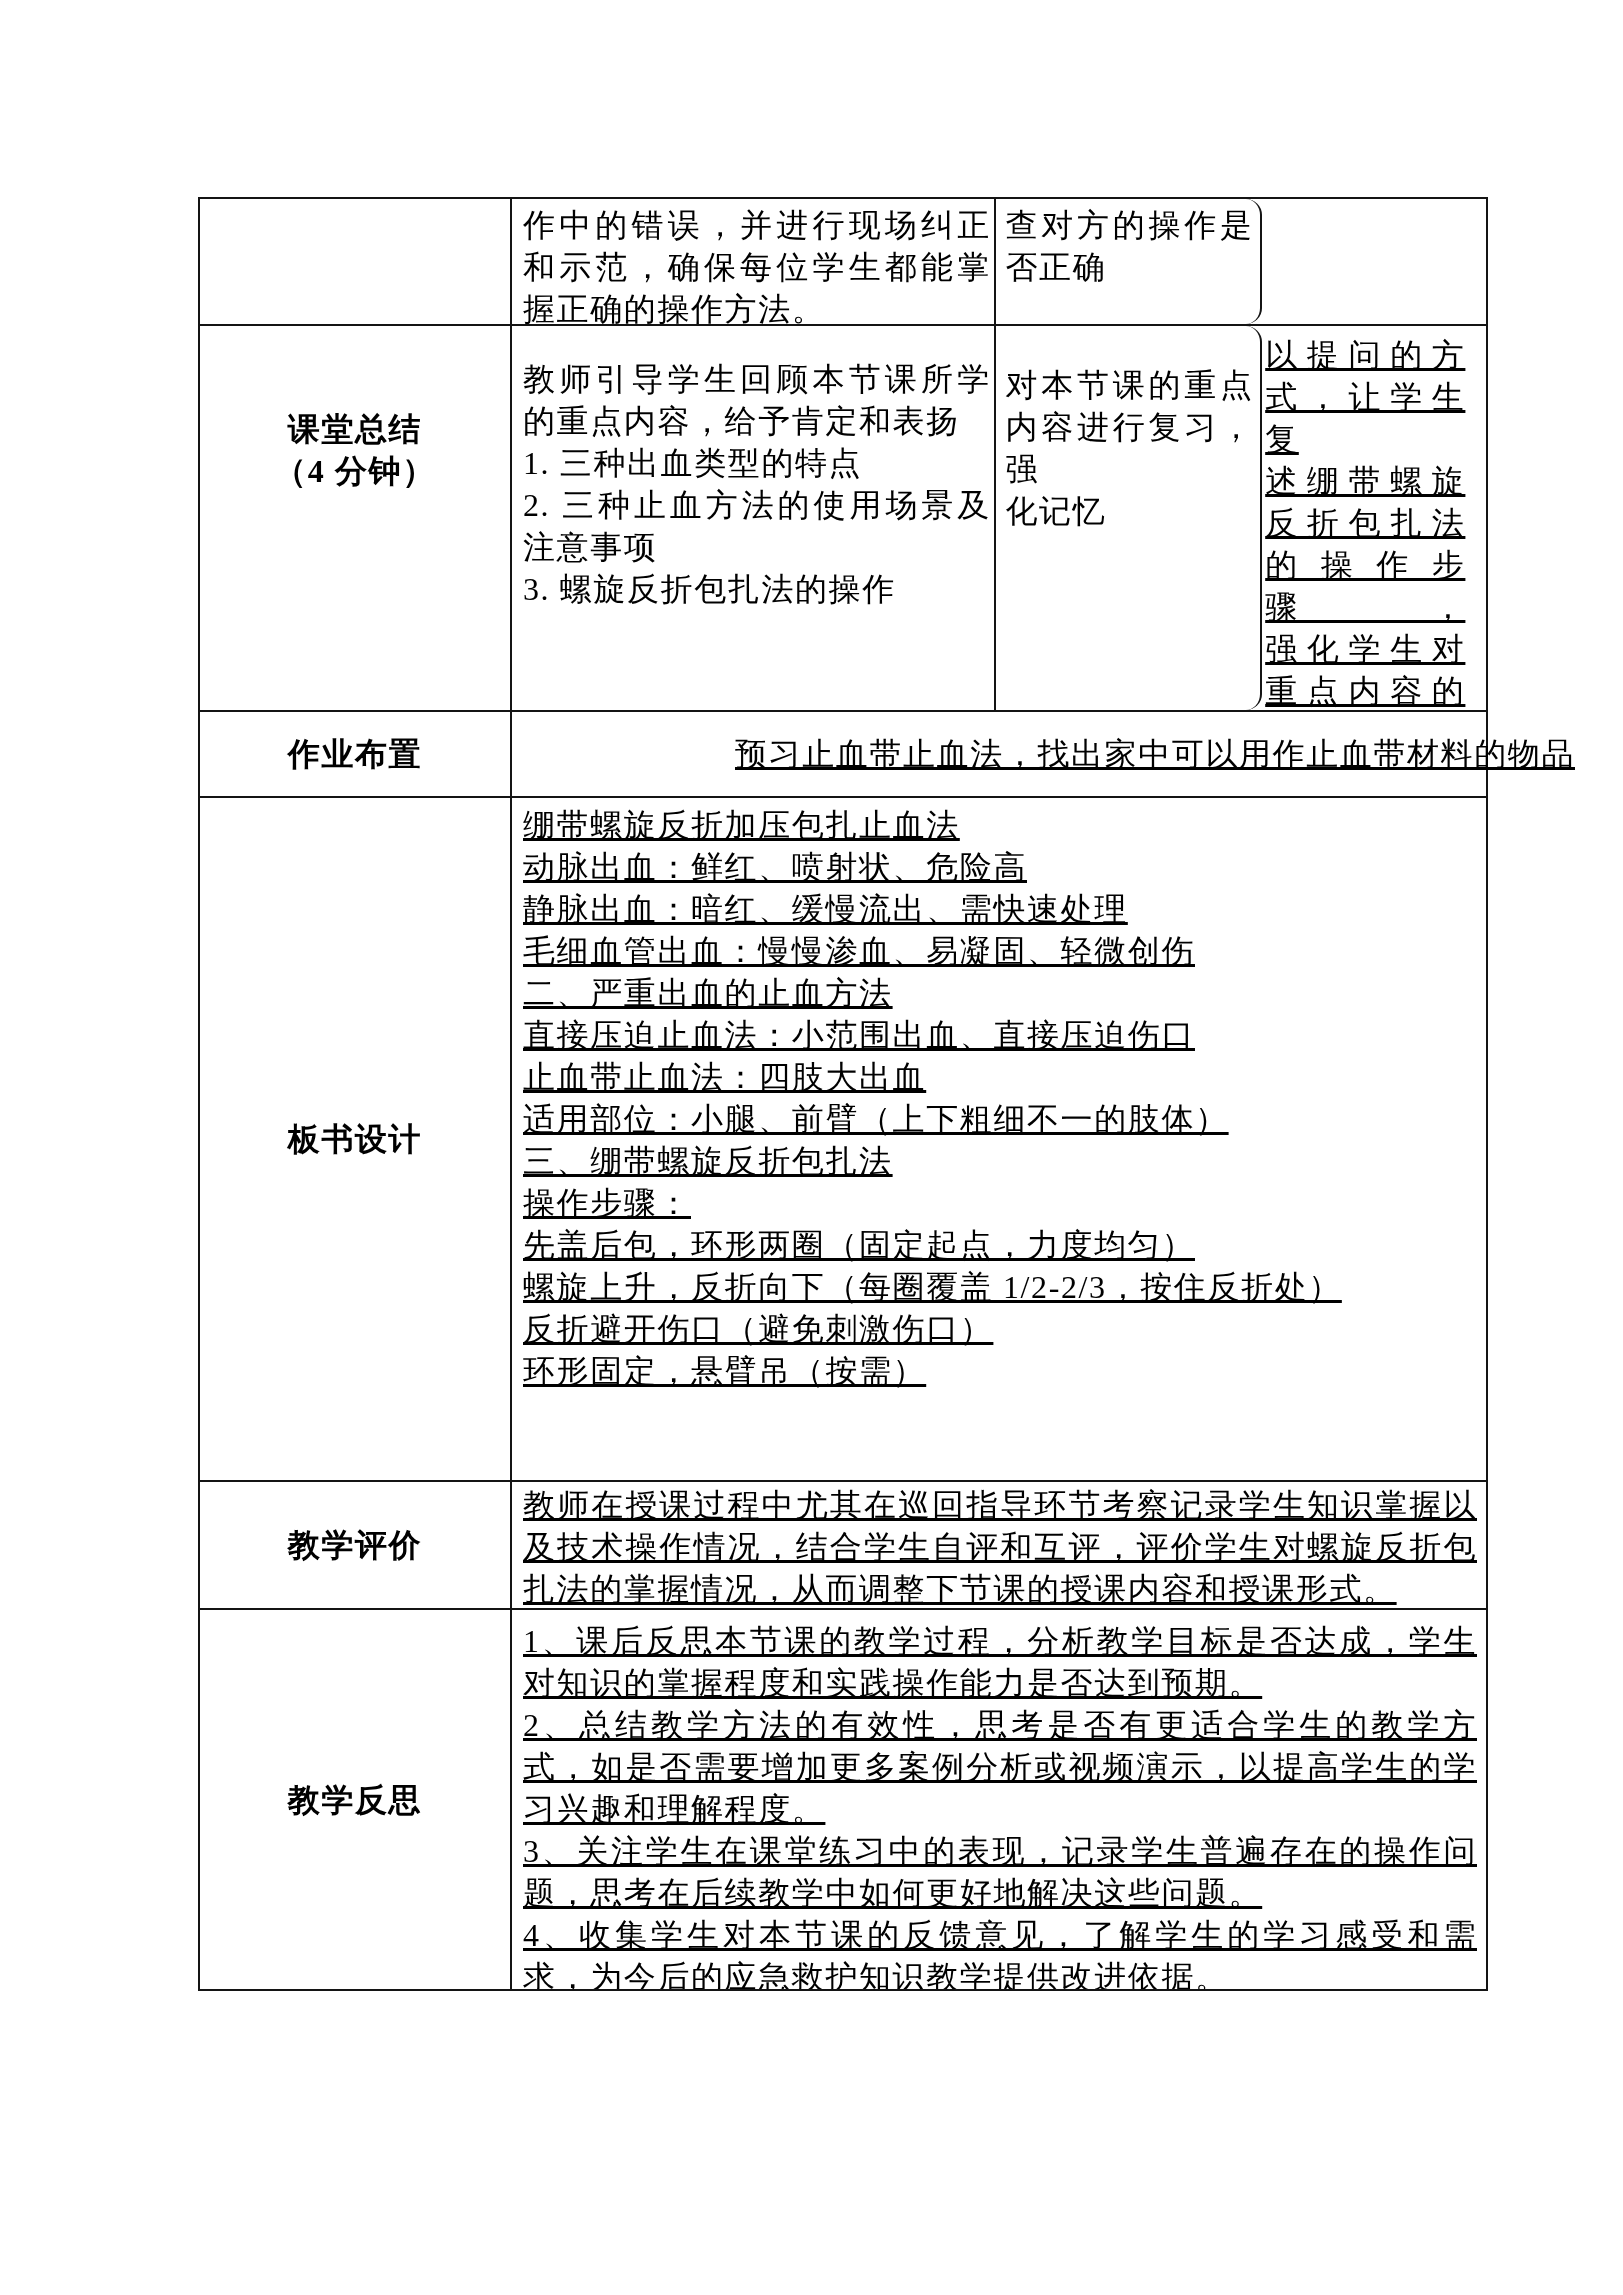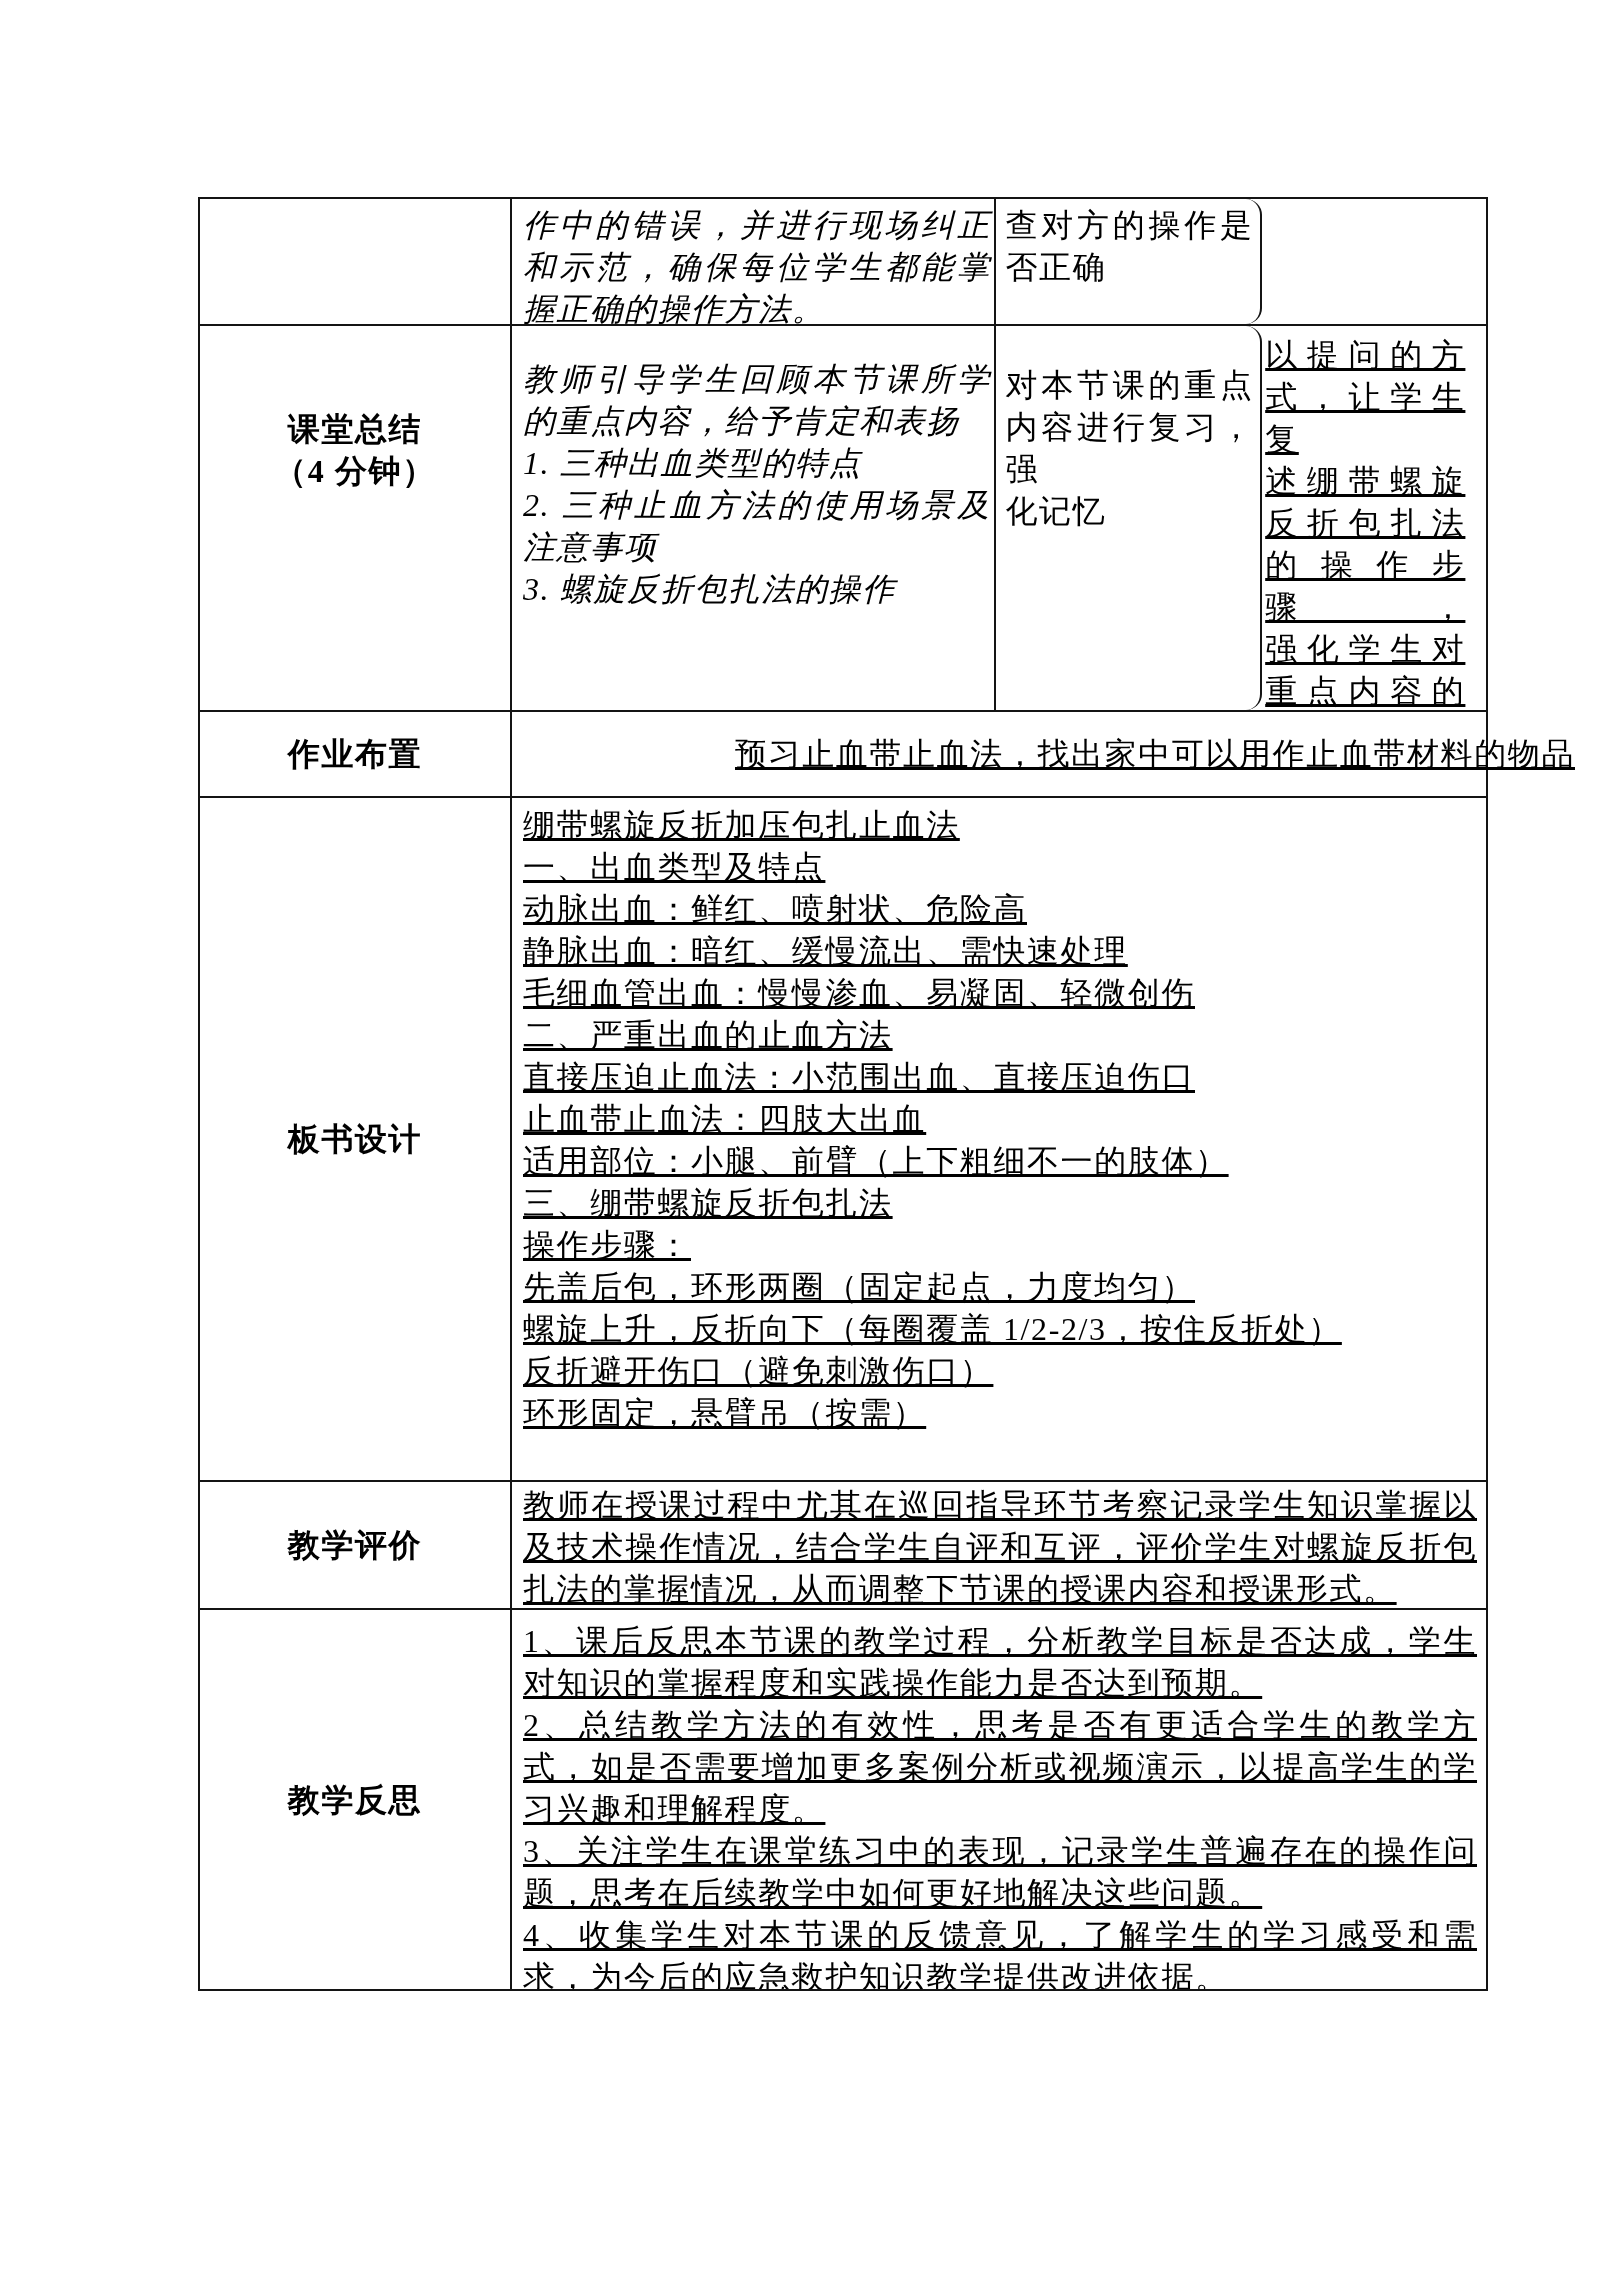--- a/index.html
+++ b/index.html
@@ -16,21 +16,21 @@
     border:2.4px solid #141414;
     box-sizing:border-box;
     display:flex;flex-direction:column;
     font-size:32px;line-height:42px;letter-spacing:1.6px;
   }
   .trow{display:flex;flex-direction:row;border-bottom:2.4px solid #141414;box-sizing:border-box;}
   .trow:last-child{border-bottom:none;}
   .cell{border-right:2.4px solid #141414;box-sizing:border-box;overflow:hidden;}
   .cell:last-child{border-right:none;text-decoration:underline;}
   .c1{width:312px;flex:none;display:flex;align-items:center;justify-content:center;text-align:center;}
-  .c2{width:484px;flex:none;font-style:italic;}
+  .c2{width:484px;flex:none;}
   .c3{width:266px;flex:none;border-radius:16px;}
   .c4{width:205px;flex:none;}
   .cmerge{width:973px;flex:none;}
   .r1{height:127px;flex:none;}
   .r2{height:386px;flex:none;}
   .r3{height:86px;flex:none;}
   .r4{height:684px;flex:none;}
   .r5{height:128px;flex:none;}
   .r6{height:379px;flex:none;}
   .just{text-align:justify;}
@@ -115,21 +115,20 @@
     </div>
   </div>
 
   <div class="trow r4">
     <div class="cell c1 label">
       <span>板书设计</span>
     </div>
     <div class="cell cmerge">
       <div class="board-pad">
         <div>绷带螺旋反折加压包扎止血法</div>
-        <div>一、出血类型及特点</div>
         <div>动脉出血：鲜红、喷射状、危险高</div>
         <div>静脉出血：暗红、缓慢流出、需快速处理</div>
         <div>毛细血管出血：慢慢渗血、易凝固、轻微创伤</div>
         <div>二、严重出血的止血方法</div>
         <div>直接压迫止血法：小范围出血、直接压迫伤口</div>
         <div>止血带止血法：四肢大出血</div>
         <div>适用部位：小腿、前臂（上下粗细不一的肢体）</div>
         <div>三、绷带螺旋反折包扎法</div>
         <div>操作步骤：</div>
         <div>先盖后包，环形两圈（固定起点，力度均匀）</div>

